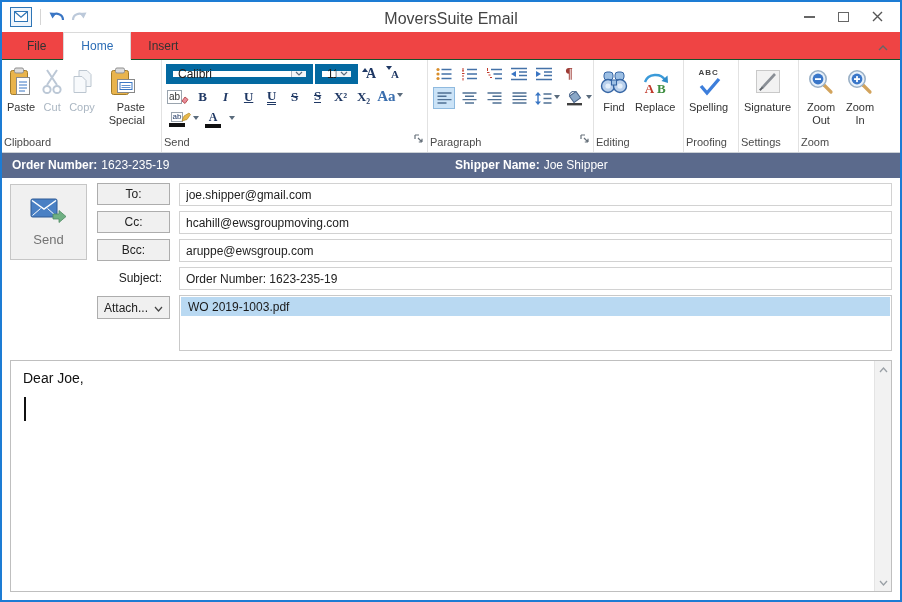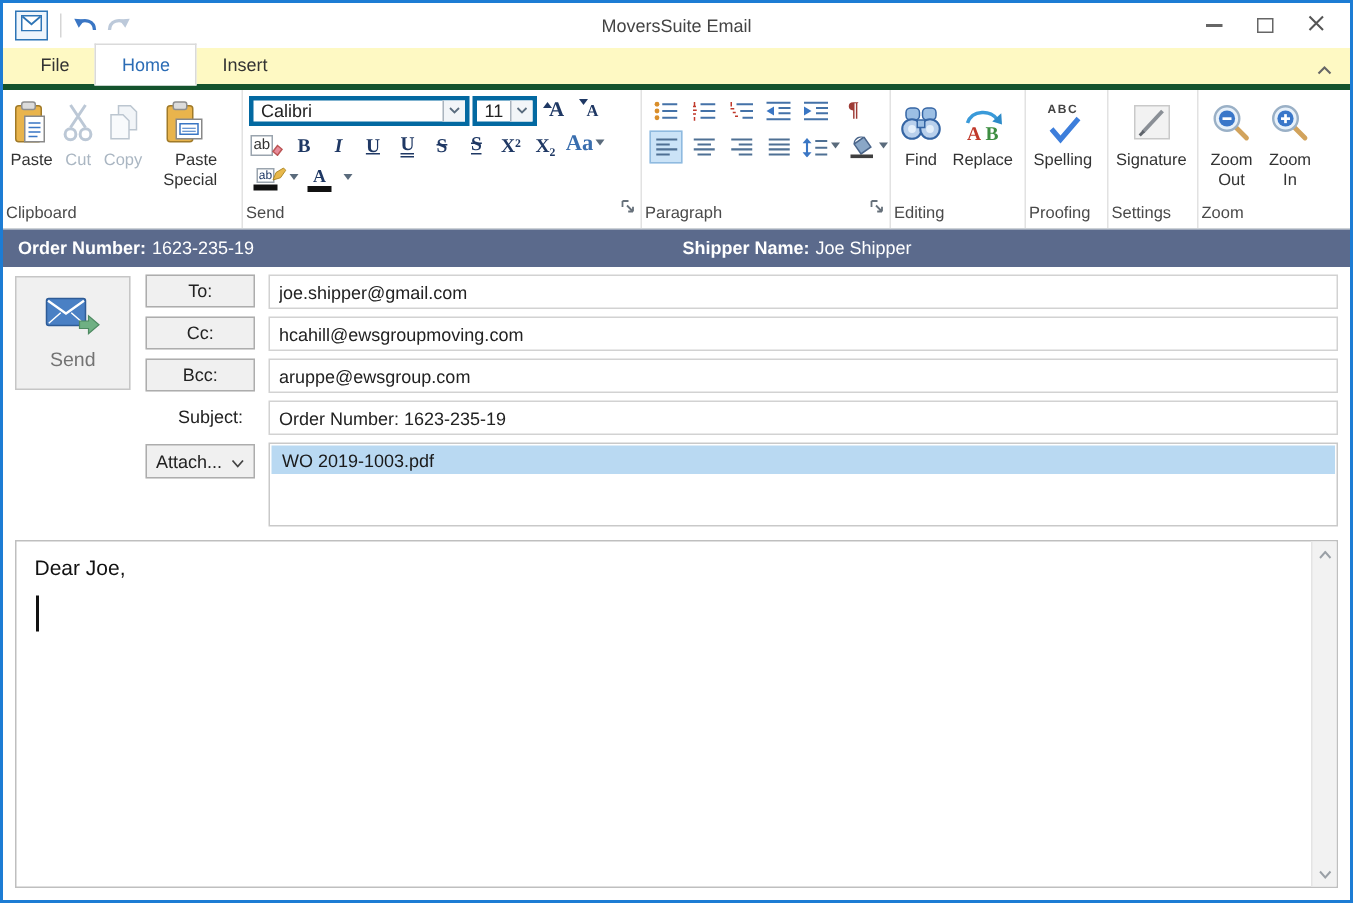--- a/index.html
+++ b/index.html
@@ -5,46 +5,46 @@
   * { box-sizing: border-box; margin: 0; padding: 0; }
   html,body { width: 902px; height: 602px; font-family: "Liberation Sans", sans-serif; background:#fff; }
   .window { position:relative; width:902px; height:602px; border:2px solid #1d7cd4; background:#fff; overflow:hidden; }
 
   
   .titlebar { position:absolute; left:0; top:0; right:0; height:30px; background:#fff; }
   .app-btn { position:absolute; left:8px; top:5px; width:22px; height:20px; border:1px solid #2e75b6; background:#eef5fc; display:flex; align-items:center; justify-content:center; }
   .qat-sep { position:absolute; left:38px; top:7px; width:1px; height:16px; background:#d5d5d5; }
   .qat-btn { position:absolute; top:5px; width:22px; height:20px; display:flex; align-items:center; justify-content:center; }
   .qat-undo { left:44px; } .qat-redo { left:66px; }
-  .win-title { position:absolute; left:50%; top:8px; transform:translateX(-50%); font-size:12px; color:#444; white-space:nowrap; }
+  .win-title { position:absolute; left:50%; top:8px; transform:translateX(-50%); font-size:16px; color:#444; white-space:nowrap; }
   .win-ctrls { position:absolute; right:6px; top:0; height:30px; display:flex; }
   .win-ctrl { width:34px; height:30px; display:flex; align-items:center; justify-content:center; color:#555; }
   .min-glyph { width:11px; height:1.5px; background:#666; }
   .max-glyph { width:11px; height:10px; border:1.5px solid #666; }
 
   
-  .tabrow { position:absolute; left:0; top:30px; right:0; height:28px; background:#fef9c3; border-bottom:4px solid #14532d; display:flex; align-items:flex-end; padding-left:8px; }
+  .tabrow { position:absolute; left:0; top:30px; right:0; height:28px; background:#ef4444; border-bottom:1px solid #14532d; display:flex; align-items:flex-end; padding-left:8px; }
   .tab { font-size:12px; color:#333; padding:6px 17px 6px; position:relative; }
   .tab.active { background:#fff; border:1px solid #dadada; border-bottom:1px solid #fff; margin-bottom:-1px; color:#2b6cb5; }
   .collapse-btn { position:absolute; right:8px; top:6px; width:18px; height:16px; display:flex; align-items:center; justify-content:center; }
 
   
   .ribbon { position:absolute; left:0; top:58px; right:0; height:93px; background:#fff; border-bottom:1px solid #ccd1d6; display:flex; }
   .rgroup { position:relative; display:flex; flex-direction:column; border-right:1px solid #e2e2e2; padding:2px 2px 0 2px; }
   .rgroup-label { margin-top:auto; text-align:left; font-size:11px; color:#4a4a4a; padding:1px 0 4px; }
   .launcher { position:absolute; right:3px; bottom:4px; }
   .bigrow { display:flex; align-items:flex-start; flex:1; }
   .bigbtn { display:flex; flex-direction:column; align-items:center; text-align:center; font-size:11px; color:#333; line-height:1.15; padding:3px 3px 0; }
   .bigbtn .bicon { height:34px; display:flex; align-items:center; justify-content:center; margin-bottom:2px; }
   .bigbtn.disabled { color:#aab6c2; }
 
   
   .g-font { width:266px; }
   .frow { display:flex; align-items:center; height:23px; gap:2px; padding-left:2px; }
-  .combo { height:20px; border:3px solid #0369a1; background:#fff; display:flex; align-items:center; font-size:12px; color:#222; }
+  .combo { height:20px; border:7px solid #0369a1; background:#fff; display:flex; align-items:center; font-size:12px; color:#222; }
   .combo .cval { flex:1; padding:0 5px; white-space:nowrap; overflow:hidden; }
   .combo .cdrop { width:15px; height:100%; border-left:1px solid #aab4be; background:#f2f5f8; display:flex; align-items:center; justify-content:center; }
   .combo-name { width:147px; } .combo-size { width:43px; }
   .sbtn { min-width:21px; height:21px; display:flex; align-items:center; justify-content:center; font-size:13px; color:#1f3864; font-family:"Liberation Serif", serif; position:relative; padding:0 1px; }
   .sbtn .u1 { text-decoration:underline; }
   .sbtn .u2 { border-bottom:3px double #1f3864; line-height:1; }
   .sbtn .st1 { text-decoration:line-through; }
   .sbtn .st2 { text-decoration:line-through; }
   .sizebtn { position:relative; width:22px; height:21px; display:flex; align-items:center; justify-content:center; font-family:"Liberation Serif", serif; color:#1f3864; font-weight:bold; }
   .tri-up { position:absolute; top:2px; left:2px; width:0; height:0; border:3px solid transparent; border-bottom:4px solid #1f3864; }

